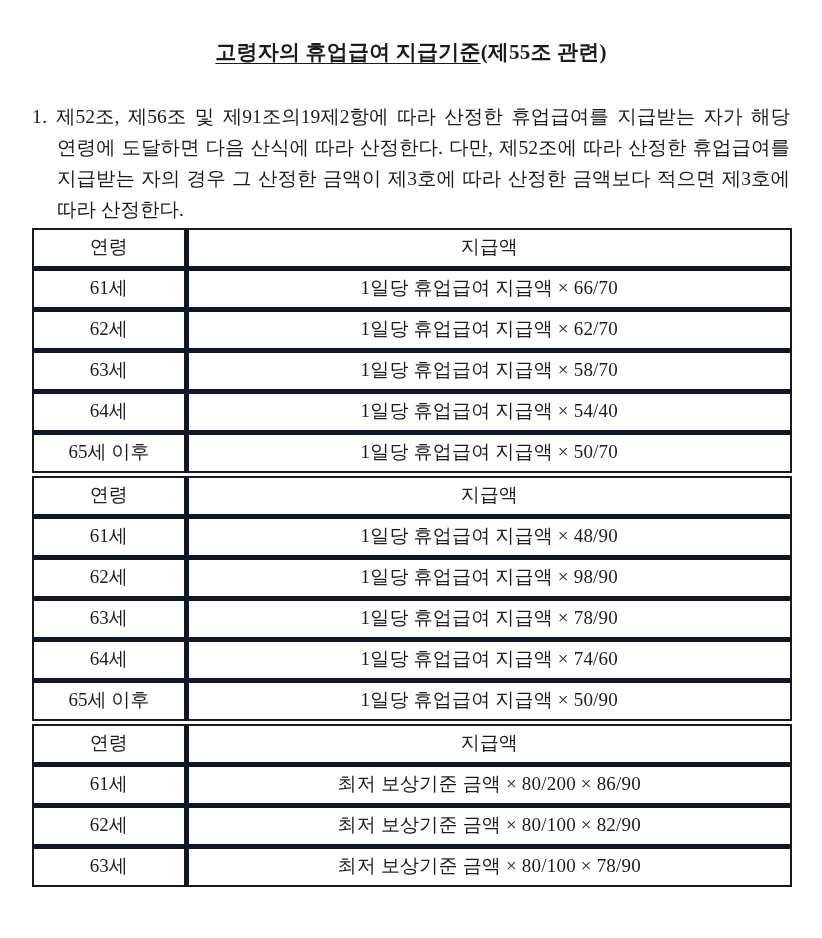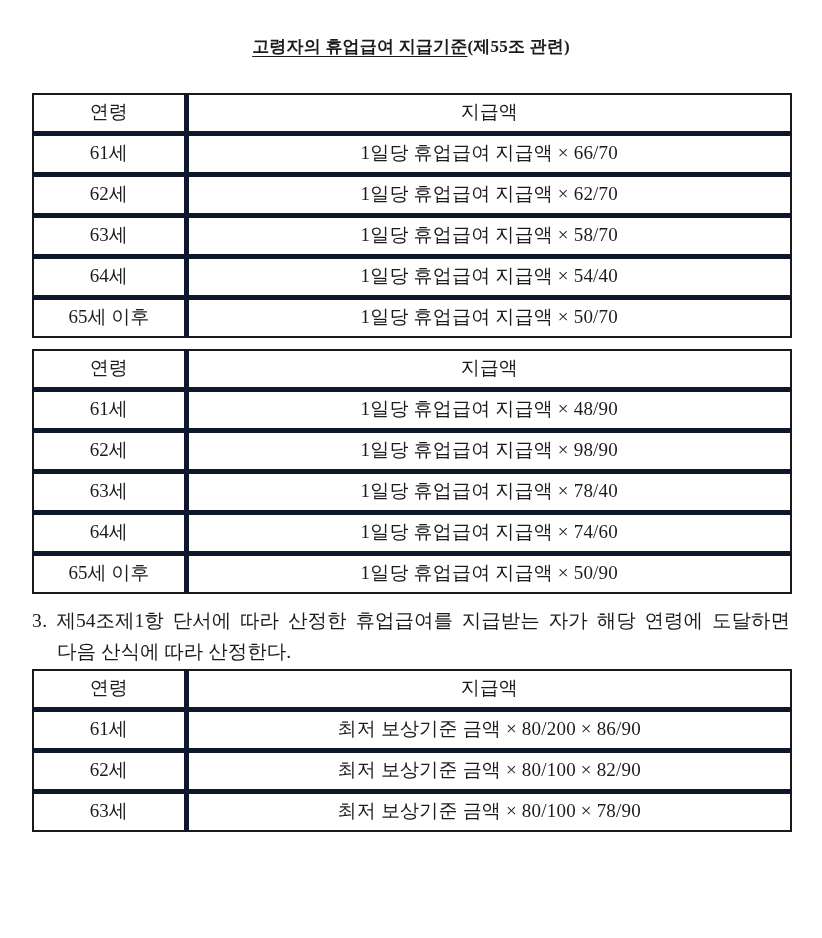--- a/index.html
+++ b/index.html
@@ -20,21 +20,21 @@
     position: relative;
     width: 822px;
     height: 938px;
     background: #ffffff;
     box-sizing: border-box;
   }
 
   
   .doc-title {
     text-align: center;
-    font-size: 17px;
+    font-size: 21px;
     line-height: 1.2;
     padding-top: 26px;
     padding-bottom: 0;
     letter-spacing: 0.2px;
     white-space: nowrap;
   }
   .doc-title .underlined {
     text-decoration: underline;
     text-underline-offset: 4px;
     text-decoration-thickness: 1px;
@@ -63,21 +63,21 @@
   }
   .item.tight {
     margin-bottom: 2px;
   }
 
   
   table.pay-table {
     border-collapse: collapse;
     table-layout: fixed;
     width: 758px;
-    margin: 2px 0 11px 0;
+    margin: 2px 0 3px 0;
     border: 2px solid #1a1a1a;
     background: #ffffff;
   }
   table.pay-table col.c-age   { width: 153px; }
   table.pay-table col.c-amt   { width: 605px; }
 
   table.pay-table th,
   table.pay-table td {
     border: 5px solid #0f172a;
     text-align: center;
@@ -107,20 +107,24 @@
 <body>
 
 <div class="page">
 
   <h1 class="doc-title">
     <span class="underlined">고령자의 휴업급여 지급기준</span><span>(제55조 관련)</span>
   </h1>
 
   <div class="content">
 
+    <p class="item">
+      <span class="num">1.</span>
+      <span>제52조, 제56조 및 제91조의19제2항에 따라 산정한 휴업급여를 지급받는 자가 해당 연령에 도달하면 다음 산식에 따라 산정한다. 다만, 제52조에 따라 산정한 휴업급여를 지급받는 자의 경우 그 산정한 금액이 제3호에 따라 산정한 금액보다 적으면 제3호에 따라 산정한다.</span>
+    </p>
 
     <table class="pay-table">
       <colgroup>
           <col class="c-age">
           <col class="c-amt">
         </colgroup>
       <thead>
         <tr>
           <th>연령</th>
           <th>지급액</th>
@@ -166,37 +170,33 @@
         <tr>
           <td>61세</td>
           <td class="amt">1일당 휴업급여 지급액 × 48/90</td>
         </tr>
         <tr>
           <td>62세</td>
           <td class="amt">1일당 휴업급여 지급액 × 98/90</td>
         </tr>
         <tr>
           <td>63세</td>
-          <td class="amt">1일당 휴업급여 지급액 × 78/40</td>
+          <td class="amt">1일당 휴업급여 지급액 × 78/90</td>
         </tr>
         <tr>
           <td>64세</td>
           <td class="amt">1일당 휴업급여 지급액 × 74/60</td>
         </tr>
         <tr>
           <td>65세 이후</td>
           <td class="amt">1일당 휴업급여 지급액 × 50/90</td>
         </tr>
       </tbody>
     </table>
 
-    <p class="item tight">
-      <span class="num">3.</span>
-      <span>제54조제1항 단서에 따라 산정한 휴업급여를 지급받는 자가 해당 연령에 도달하면 다음 산식에 따라 산정한다.</span>
-    </p>
 
     <table class="pay-table">
       <colgroup>
           <col class="c-age">
           <col class="c-amt">
         </colgroup>
       <thead>
         <tr>
           <th>연령</th>
           <th>지급액</th>

